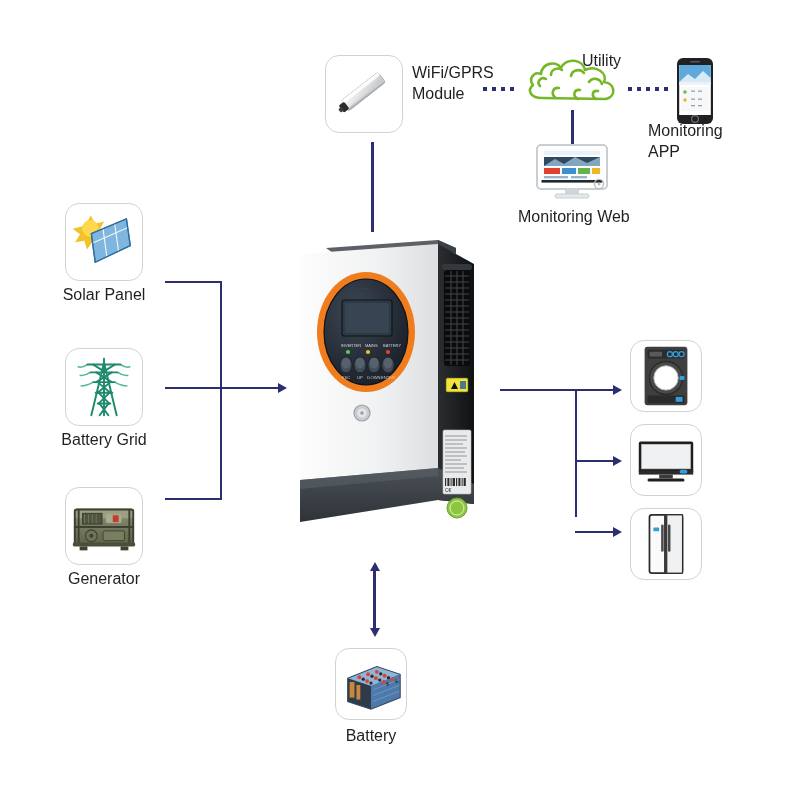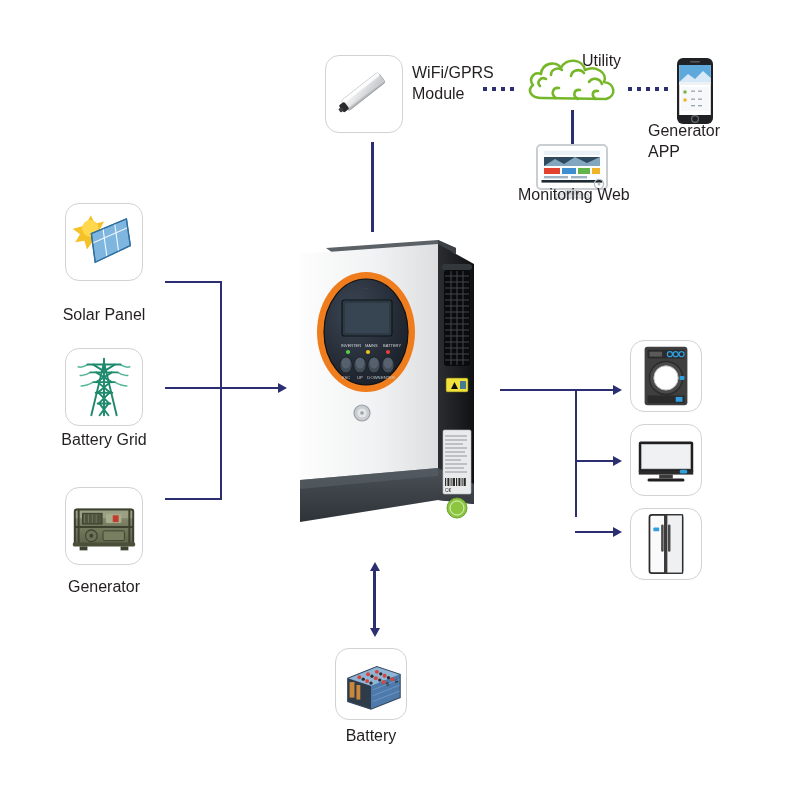--- a/index.html
+++ b/index.html
@@ -91,21 +91,21 @@
           <rect x="22" y="33.5" width="4" height="1.3"></rect>
         <rect x="15" y="41.5" width="4" height="1.3"></rect>
           <rect x="22" y="41.5" width="4" height="1.3"></rect>
         <rect x="15" y="48" width="4" height="1.3"></rect>
           <rect x="22" y="48" width="4" height="1.3"></rect>
       </g>
       <rect x="14" y="4" width="10" height="1.6" rx=".8" fill="#55585c"></rect>
       <circle cx="19" cy="62" r="3.4" fill="none" stroke="#6a6d70" stroke-width="1.2"></circle>
     </svg>
   </div>
-  <div class="lbl" style="left:648px;top:120px;">Generator APP</div>
+  <div class="lbl" style="left:648px;top:120px;">Monitoring APP</div>
 
   <div class="ln vl" style="left:571px;top:110px;height:34px;width:3px;"></div>
 
   <div style="position:absolute;left:535px;top:144px;width:74px;height:56px;">
     <svg viewBox="0 0 74 56">
       <rect x="2" y="1" width="70" height="44" rx="4" fill="#ffffff" stroke="#c9ced2" stroke-width="2"></rect>
       <rect x="6.5" y="5.5" width="61" height="33" fill="#fbfcfd"></rect>
       <rect x="9" y="7" width="56" height="4" fill="#eaf1f6"></rect>
       <rect x="9" y="13" width="56" height="9" fill="#2f4a5e"></rect>
       <path d="M9 22 L20 15 L29 20 L40 13 L52 19 L65 13 L65 22 Z" fill="#8fb6cf" opacity=".85"></path>
@@ -115,42 +115,42 @@
       <rect x="57" y="24" width="8" height="6" fill="#f0b429"></rect>
       <rect x="9" y="32" width="24" height="2.4" fill="#9fb4c2"></rect>
       <rect x="36" y="32" width="16" height="2.4" fill="#9fb4c2"></rect>
       <rect x="6.5" y="36" width="61" height="2.6" fill="#1d2a33"></rect>
       <rect x="30" y="45" width="14" height="6" fill="#cfd5d9"></rect>
       <rect x="20" y="50" width="34" height="4" rx="2" fill="#e4e8ea" stroke="#c9ced2" stroke-width="1"></rect>
       <circle cx="64" cy="40" r="4.6" fill="none" stroke="#b9bfc4" stroke-width="1.4"></circle>
       <circle cx="64" cy="40" r="1.5" fill="#b9bfc4"></circle>
     </svg>
   </div>
-  <div class="lbl" style="left:518px;top:184px;">Monitoring Web</div>
+  <div class="lbl" style="left:518px;top:206px;">Monitoring Web</div>
 
   <div class="ln vl" style="left:371px;top:142px;height:90px;width:3px;"></div>
 
   <div class="tile" style="left:65px;top:203px;width:78px;height:78px;">
     <svg viewBox="0 0 78 78">
       <g>
         <path d="M21 20 l4.5-8.5 4.2 8.7 9.4-2.2-4.6 8.4 8.1 5.3-9.2 2.6 2 9.4-8.3-4.7-5.6 7.8-2.6-9.2-9.5 1.6 5-8.2-7.6-5.7 9.3-2.3z" fill="#f5c128"></path>
         <circle cx="25" cy="25" r="8.5" fill="#ffd84d"></circle>
       </g>
       <g transform="skewY(-8)">
         <path d="M26 34 L62 24 L66 52 L30 64 Z" fill="#7fb6e0" stroke="#3f7fae" stroke-width="1.2"></path>
         <g stroke="#ffffff" stroke-width="1.1" opacity=".9">
           <path d="M38 31 L42 60"></path>
             <path d="M50 27.5 L54 56.5"></path>
           <path d="M27.5 44 L64.2 33"></path>
         </g>
         <path d="M26 34 L62 24 L66 52 L30 64 Z" fill="none" stroke="#2f6f9e" stroke-width="1.4"></path>
       </g>
     </svg>
   </div>
-  <div class="lbl center" style="left:44px;top:284px;width:120px;margin-top:20px;">Solar Panel</div>
+  <div class="lbl center" style="left:44px;top:284px;width:120px;">Solar Panel</div>
 
   <div class="tile" style="left:65px;top:348px;width:78px;height:78px;">
     <svg viewBox="0 0 78 78">
       <g stroke="#1f8a6d" stroke-width="2" fill="none" stroke-linecap="round">
         <path d="M39 10 L39 68"></path>
         <path d="M26 68 L39 14 L52 68"></path>
         <path d="M22 16 h34"></path>
           <path d="M25 24 h28"></path>
           <path d="M28 34 h22"></path>
         <path d="M30.5 45 h17"></path>
@@ -203,21 +203,21 @@
       <rect x="41" y="27" width="16" height="9" rx="1.5" fill="#a8ad8e"></rect>
       <circle cx="26" cy="49" r="6" fill="#6d7358" stroke="#3d4230" stroke-width="1.2"></circle>
       <circle cx="26" cy="49" r="2" fill="#3d4230"></circle>
       <rect x="38" y="44" width="22" height="10" rx="1.5" fill="#787e60" stroke="#3d4230" stroke-width="1"></rect>
       <rect x="48" y="28" width="6" height="7" fill="#c23b2c"></rect>
       <rect x="7" y="56" width="64" height="4" rx="1.5" fill="#4a4f3a"></rect>
       <rect x="14" y="60" width="8" height="4" fill="#3d4230"></rect>
       <rect x="56" y="60" width="8" height="4" fill="#3d4230"></rect>
     </svg>
   </div>
-  <div class="lbl center" style="left:44px;top:568px;width:120px;margin-top:8px;">Generator</div>
+  <div class="lbl center" style="left:44px;top:568px;width:120px;">Generator</div>
 
   <div class="ln hl" style="left:165px;top:281px;width:57px;"></div>
   <div class="ln hl" style="left:165px;top:387px;width:57px;"></div>
   <div class="ln hl" style="left:165px;top:498px;width:57px;"></div>
   <div class="ln vl" style="left:220px;top:281px;height:219px;"></div>
   <div class="ln hl" style="left:220px;top:387px;width:58px;"></div>
   <div class="head r" style="left:278px;top:383px;"></div>
 
   <div id="inverter">
     <svg viewBox="0 0 206 322">

